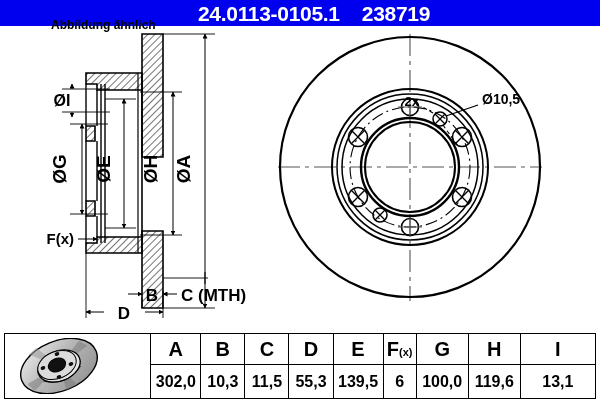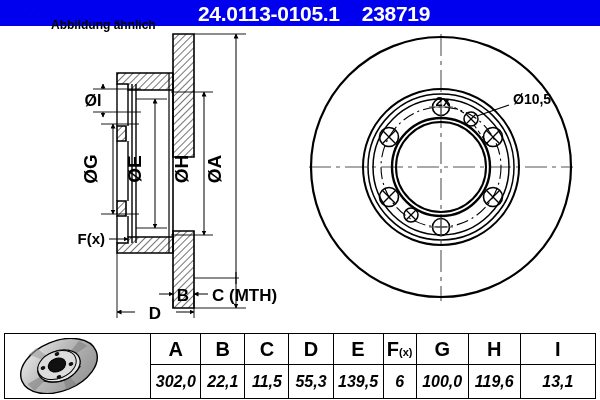--- a/index.html
+++ b/index.html
@@ -62,22 +62,22 @@
     font-size: 12px;
     line-height: 12.5px;
     color: #000000;
     white-space: nowrap;
     margin-left: 48px;
   }
 
   
   #drawing {
     position: absolute;
-    left: 14px; top: 26px;
-    width: 560px; height: 300px; padding-left: 17px;
+    left: 0; top: 26px;
+    width: 560px; height: 300px;
   }
   #drawing svg { display: block; }
 
   
   #spec-table-wrap {
     position: absolute;
     left: 4px; top: 333px;
     width: 592px; height: 63px;
   }
   table#spec-table {
@@ -96,21 +96,20 @@
   }
   #spec-table th {
     font-weight: bold;
     font-size: 20px;
     height: 30px;
   }
   #spec-table td.val {
     font-weight: bold;
     font-size: 16px;
     height: 33px;
-    font-style: italic;
   }
   th.hdr-fx { font-size: 16px; }
   th.hdr-fx .sub { font-size: 11px; }
   td.thumb-cell {
     border-left: 1.6px solid #000;
     border-top: 1.6px solid #000;
     border-bottom: 1.6px solid #000;
     border-right: 1.6px solid #000;
     padding: 0;
   }
@@ -391,21 +390,21 @@
         <th>C</th>
         <th>D</th>
         <th>E</th>
         <th class="hdr-fx"><span>F</span><span class="sub">(x)</span></th>
         <th>G</th>
         <th>H</th>
         <th>I</th>
       </tr>
       <tr>
         <td class="val">302,0</td>
-        <td class="val">22,1</td>
+        <td class="val">10,3</td>
         <td class="val">11,5</td>
         <td class="val">55,3</td>
         <td class="val">139,5</td>
         <td class="val">6</td>
         <td class="val">100,0</td>
         <td class="val">119,6</td>
         <td class="val">13,1</td>
       </tr>
     </tbody>
       </table>

